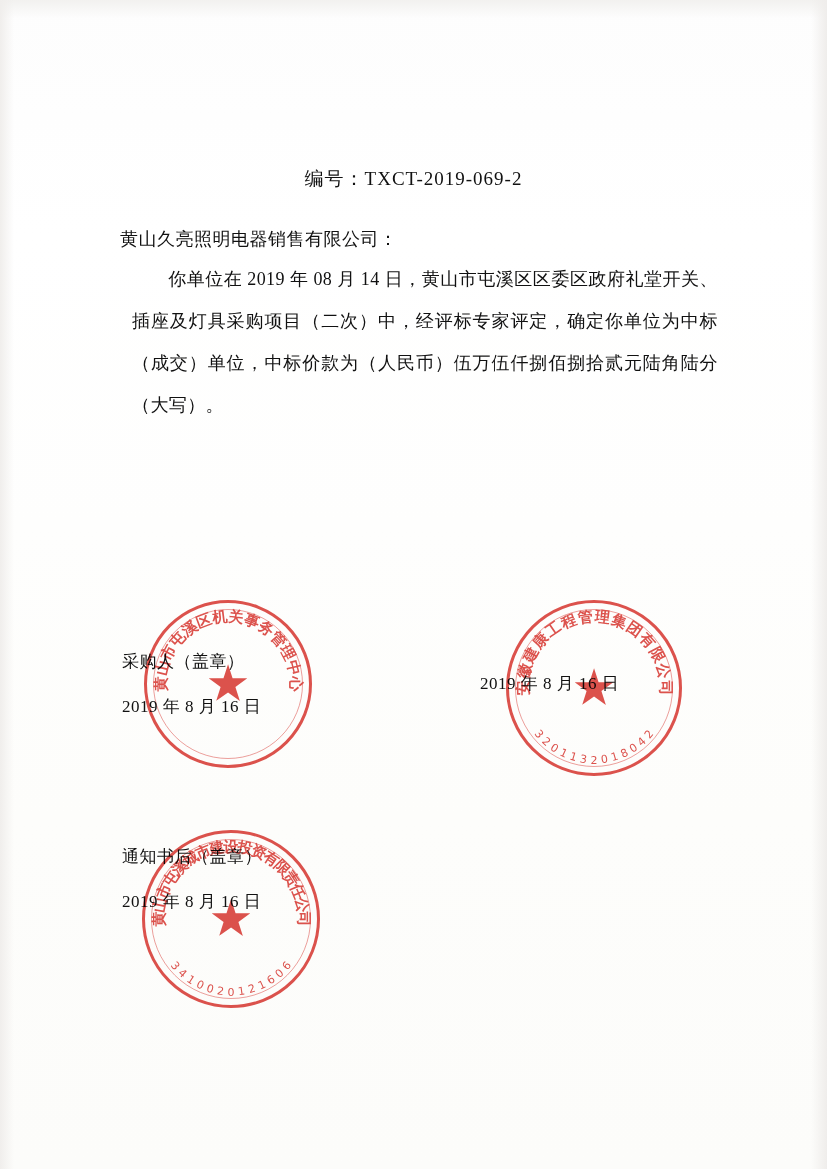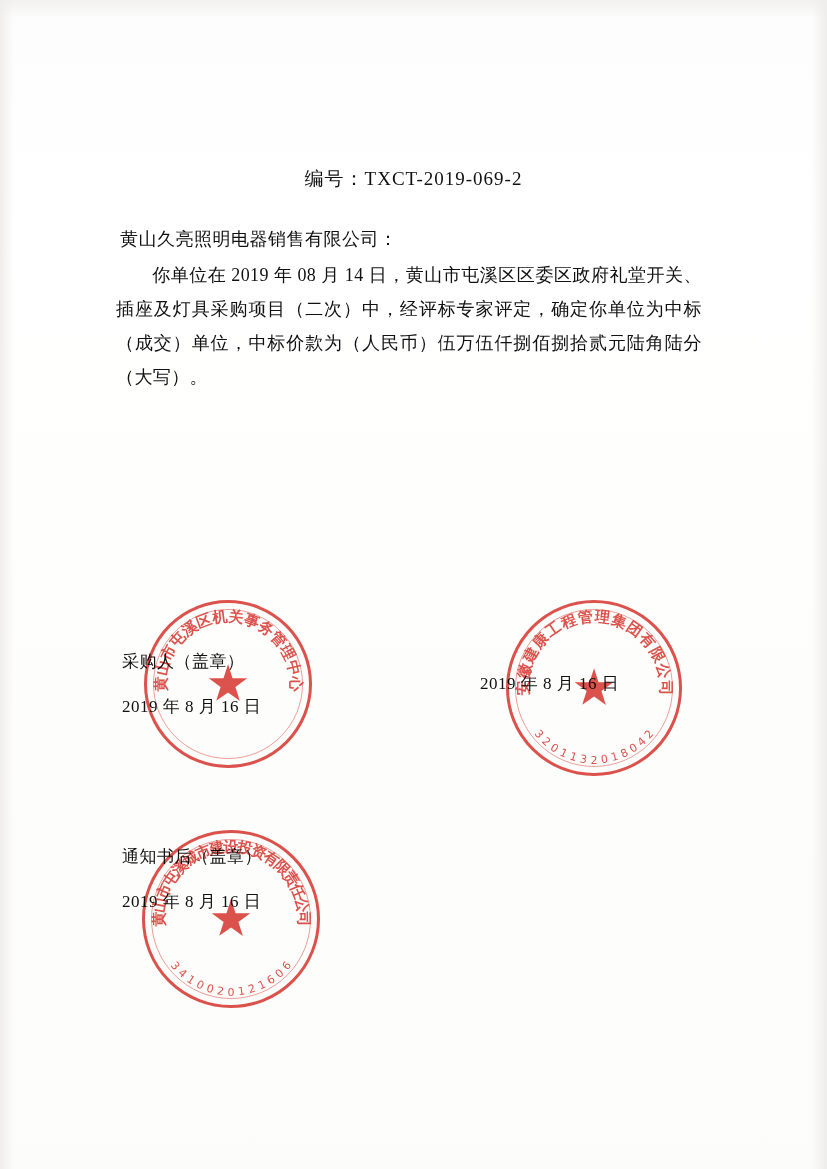--- a/index.html
+++ b/index.html
@@ -67,24 +67,24 @@
     position: absolute;
     top: 219px;
     left: 120px;
     font-size: 18px;
     letter-spacing: 0.5px;
     margin-top: 8px;
   }
 
   .body-block {
     position: absolute;
-    left: 116px;
+    left: 132px;
     width: 586px;
     font-size: 18px;
-    line-height: 34px;
+    line-height: 42px;
     text-align: justify;
     text-justify: inter-ideograph;
     letter-spacing: 0.4px;
   }
   .para-1 { top: 258px; }
   .para-2 { top: 428px; }
   .indent { display: inline-block; width: 36px; }
 
   
   .sig {

